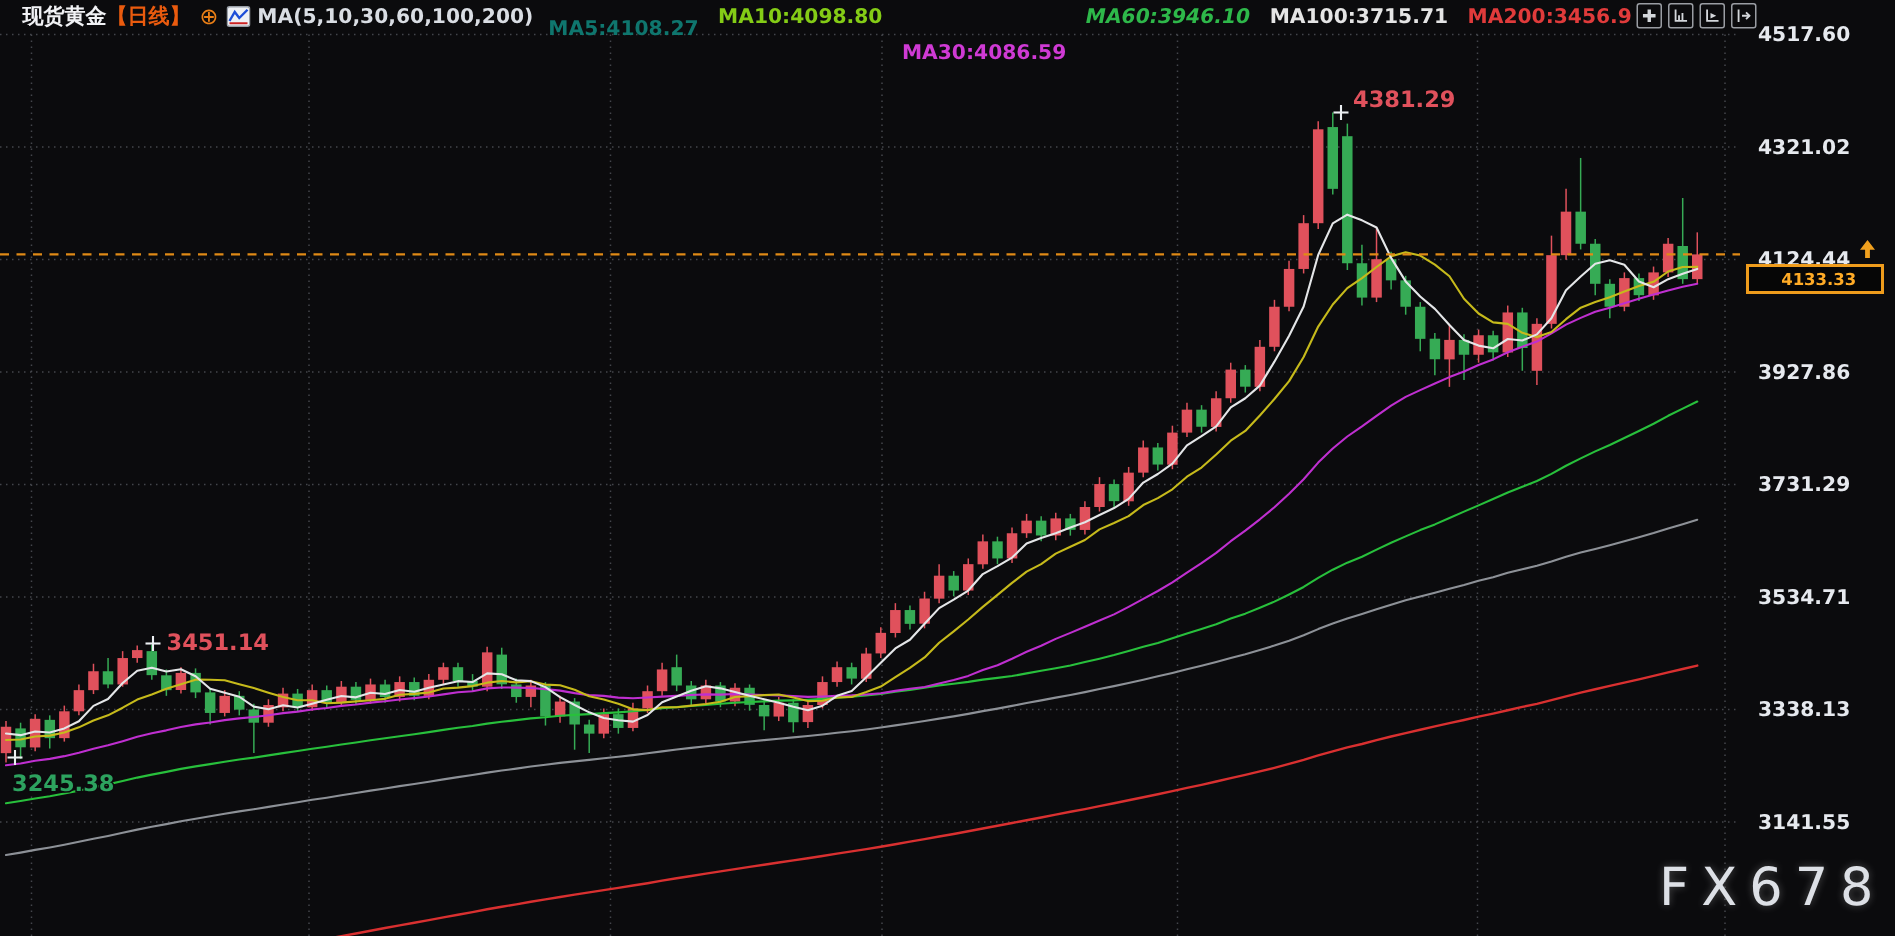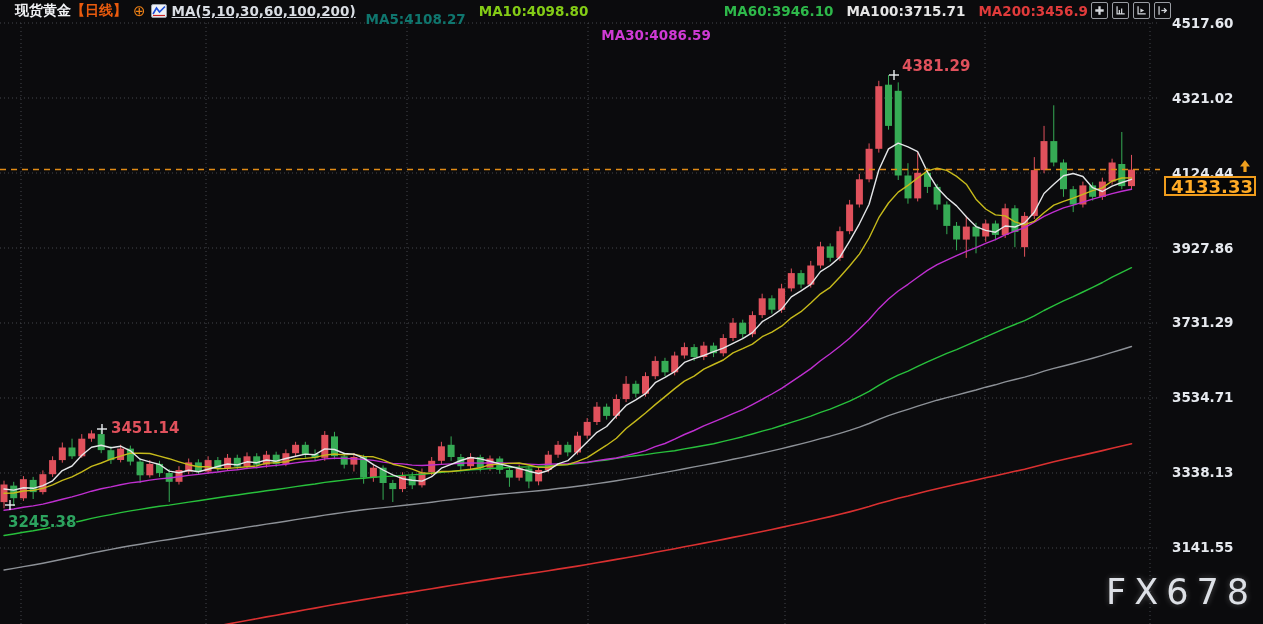--- a/index.html
+++ b/index.html
@@ -10,28 +10,28 @@
   #chart-svg line.grid{stroke:#4a4c52;stroke-width:1;stroke-dasharray:1 3;opacity:.9;}
   #chart-svg text{font-family:"DejaVu Sans","Liberation Sans",sans-serif;}
   #chart-svg text.axis-label{fill:#e6e9ee;font-size:13.5px;font-weight:700;}
   #chart-svg text.ann{font-size:15px;font-weight:700;paint-order:stroke;stroke:#0b0b0d;stroke-width:2px;}
   header{position:absolute;top:0;left:0;right:0;height:22px;display:flex;align-items:center;
          padding-left:15px;z-index:5;white-space:nowrap;}
   .title{font-size:14px;font-weight:700;color:#f1f2f5;}
   .period{font-size:14px;font-weight:700;color:#ea5b0e;}
   .plus{color:#ea7f16;font-size:15px;margin:0 5px 0 6px;cursor:pointer;}
   .mini-ico{display:inline-flex;margin-right:5px;}
-  .ma-label{font-size:13.5px;font-weight:600;color:#d9dde3;margin-right:10px;text-decoration:underline;}
+  .ma-label{font-size:13.5px;font-weight:600;color:#d9dde3;margin-right:10px;}
   .ma{font-size:13.5px;font-weight:600;margin-right:13px;}
   .toolbar{position:absolute;right:92px;top:2px;display:flex;gap:4px;}
   .tbtn{width:17px;height:17px;border:1px solid #9a9da3;border-radius:2px;background:transparent;
         padding:0;display:flex;align-items:center;justify-content:center;cursor:pointer;}
   .price-tag{position:absolute;left:1164px;top:176px;width:92px;height:20px;box-sizing:border-box;
-             border:2px solid #ef9c1c;background:#060606;color:#ffab26;font-size:18px;
-             font-weight:700;line-height:17px;padding-left:5px;z-index:4;}
+             border:2px solid #ef9c1c;background:#060606;color:#ffab26;font-size:11px;
+             font-weight:700;line-height:17px;padding-left:5px;z-index:4;text-align:center;}
   .price-arrow{position:absolute;left:1238px;top:158px;z-index:4;}
   .watermark{position:absolute;right:6px;bottom:12px;font-size:35px;letter-spacing:8px;
              color:#dde0e6;text-shadow:0 0 6px rgba(255,255,255,.28);z-index:3;}
 </style>
 </head>
 <body>
 
 <div class="app">
 
   <svg id="chart-svg" width="1263" height="624" viewBox="0 0 1263 624">
@@ -318,21 +318,21 @@
       <svg width="16" height="14" viewBox="0 0 16 14">
         <rect x="0.5" y="0.5" width="15" height="13" rx="1.5" fill="#eef1f5" stroke="#9aa0a8"></rect>
         <polyline points="2,10 5.5,4 8.5,8 14,2.5" fill="none" stroke="#1d4ed8" stroke-width="1.6"></polyline>
         <line x1="2" y1="11.5" x2="14" y2="11.5" stroke="#cc2222" stroke-width="1.2"></line>
       </svg>
     </span>
     <span class="ma-label">MA(5,10,30,60,100,200)</span>
     <span class="ma" style="color: #0f766e; margin-top: 16px;">MA5:4108.27</span>
     <span class="ma" style="color: #84cc16;">MA10:4098.80</span>
     <span class="ma" style="color: rgb(207, 58, 212); margin-top: 48px;">MA30:4086.59</span>
-    <span class="ma" style="color: rgb(46, 184, 74);">MA60:3946.10</span>
+    <span class="ma" style="color: rgb(46, 184, 74); font-style: italic;">MA60:3946.10</span>
     <span class="ma" style="color: #e5e5e5;">MA100:3715.71</span>
     <span class="ma" style="color: rgb(224, 59, 59);">MA200:3456.9</span>
   </header>
 
   <div class="toolbar">
     <button class="tbtn">
       <svg width="13" height="13" viewBox="0 0 17 17">
           <path d="M7 3h3v4h4v3h-4v4H7v-4H3V7h4z" fill="#d4d7db"></path>
         </svg>
     </button>

